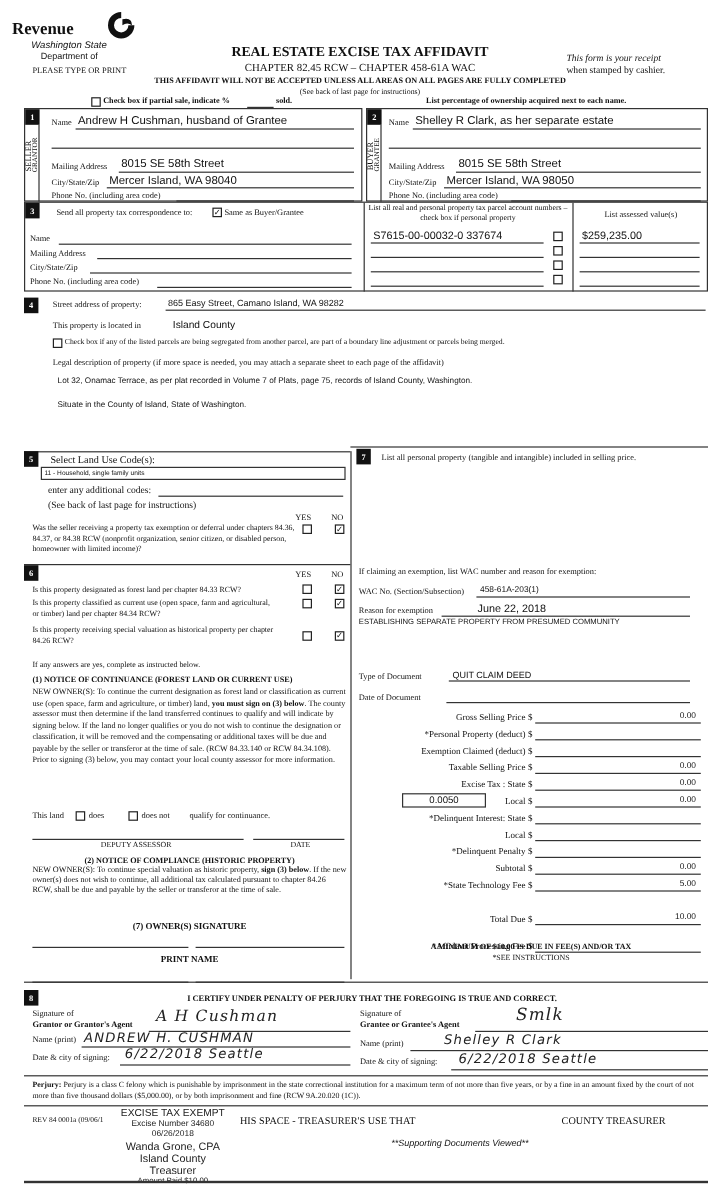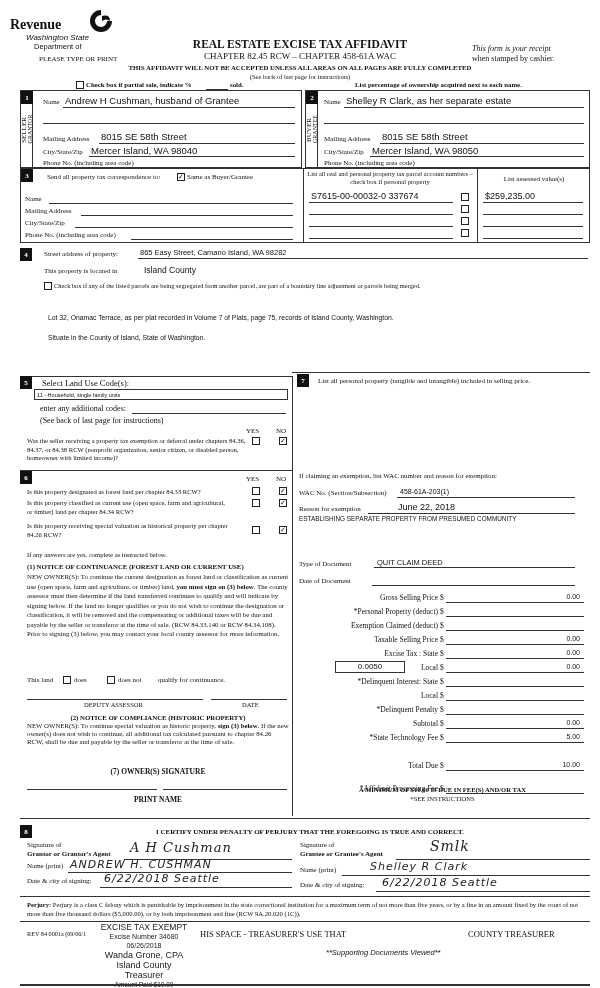--- a/index.html
+++ b/index.html
@@ -32,21 +32,21 @@
   <div class="abs bold" style="left:2px; top:11px; font-size:14px; font-family:'Liberation Serif',serif;">Revenue</div>
   <div class="abs" style="left:18px; top:27px; font-size:8px; font-style:italic; font-family:'Liberation Sans',sans-serif;">Washington State</div>
   <svg class="abs" style="left:80px; top:2px;" width="26" height="26" viewBox="0 0 26 26">
     <path d="M13 2 A11 11 0 1 0 24 13 L19 13 A6 6 0 1 1 13 7 Z" fill="#111"></path>
     <path d="M14 8 Q22 6 22 13 Q18 10 14 13 Z" fill="#111"></path>
   </svg>
 </div>
 
 <div class="abs bold center" style="left:150px; top:38px; width:300px; font-size:11.5px;">REAL ESTATE EXCISE TAX AFFIDAVIT</div>
 <div class="abs center" style="left:150px; top:51px; width:300px; font-size:9px;">CHAPTER 82.45 RCW – CHAPTER 458-61A WAC</div>
-<div class="abs" style="left:27px; top:55px; font-size:7px;margin-left:12px;">PLEASE TYPE OR PRINT</div>
+<div class="abs" style="left:27px; top:55px; font-size:7px;">PLEASE TYPE OR PRINT</div>
 <div class="abs" style="left:472px; top:44px; font-size:8px;font-style:italic;">This form is your receipt</div>
 <div class="abs" style="left:472px; top:54px; font-size:8px;">when stamped by cashier.</div>
 <div class="abs bold center" style="left:60px; top:64px; width:480px; font-size:6.8px;">THIS AFFIDAVIT WILL NOT BE ACCEPTED UNLESS ALL AREAS ON ALL PAGES ARE FULLY COMPLETED</div>
 <div class="abs center" style="left:200px; top:73px; width:200px; font-size:6.5px;">(See back of last page for instructions)</div>
 <div class="box" style="left:76px; top:81px;"></div>
 <div class="abs bold" style="left:86px; top:81px; font-size:6.8px;">Check box if partial sale, indicate %</div>
 <div class="line" style="left:206px; top:89px; width:22px;"></div>
 <div class="abs bold" style="left:230px; top:81px; font-size:6.8px;">sold.</div>
 <div class="abs bold" style="left:355px; top:81px; font-size:6.8px;">List percentage of ownership acquired next to each name.</div>
 
@@ -130,20 +130,21 @@
 
 <div class="abs" style="left:20px; top:248px; width:570px; height:96px;">
   <div class="num" style="left:0; top:0;">4</div>
   <div class="lbl" style="left:24px; top:2px;">Street address of property:</div>
   <div class="fill" style="left:120px; top:0px; font-size:7.5px;">865 Easy Street, Camano Island, WA  98282</div>
   <div class="line" style="left:118px; top:10px; width:450px;"></div>
   <div class="lbl" style="left:24px; top:19px;">This property is located in</div>
   <div class="fill" style="left:124px; top:17px; font-size:8.5px;">Island County</div>
   <div class="box" style="left:24px; top:34px;"></div>
   <div class="lbl" style="left:34px; top:34px; font-size:6.4px;">Check box if any of the listed parcels are being segregated from another parcel, are part of a boundary line adjustment or parcels being merged.</div>
+  <div class="lbl" style="left:24px; top:50px;">Legal description of property (if more space is needed, you may attach a separate sheet to each page of the affidavit)</div>
   <div class="fill" style="left:28px; top:66px; font-size:6.8px;">Lot 32, Onamac Terrace, as per plat recorded in Volume 7 of Plats, page 75, records of Island County, Washington.</div>
   <div class="fill" style="left:28px; top:86px; font-size:6.8px;">Situate in the County of Island, State of Washington.</div>
 </div>
 
 <div class="hbar" style="left:20px; top:376px; width:272px;"></div>
 <div class="vbar" style="left:292px; top:376px; height:440px;"></div>
 <div class="num" style="left:20px; top:376px;">5</div>
 <div class="lbl" style="left:42px; top:378px; font-size:8.5px;">Select Land Use Code(s):</div>
 <div class="abs" style="left:34px; top:389px; width:254px; height:11px; border:1px solid #333; font-family:'Liberation Sans',sans-serif; font-size:5.5px; padding:2px 2px;">11 - Household, single family units</div>
 <div class="lbl" style="left:40px; top:404px; font-size:8px;">enter any additional codes:</div>

